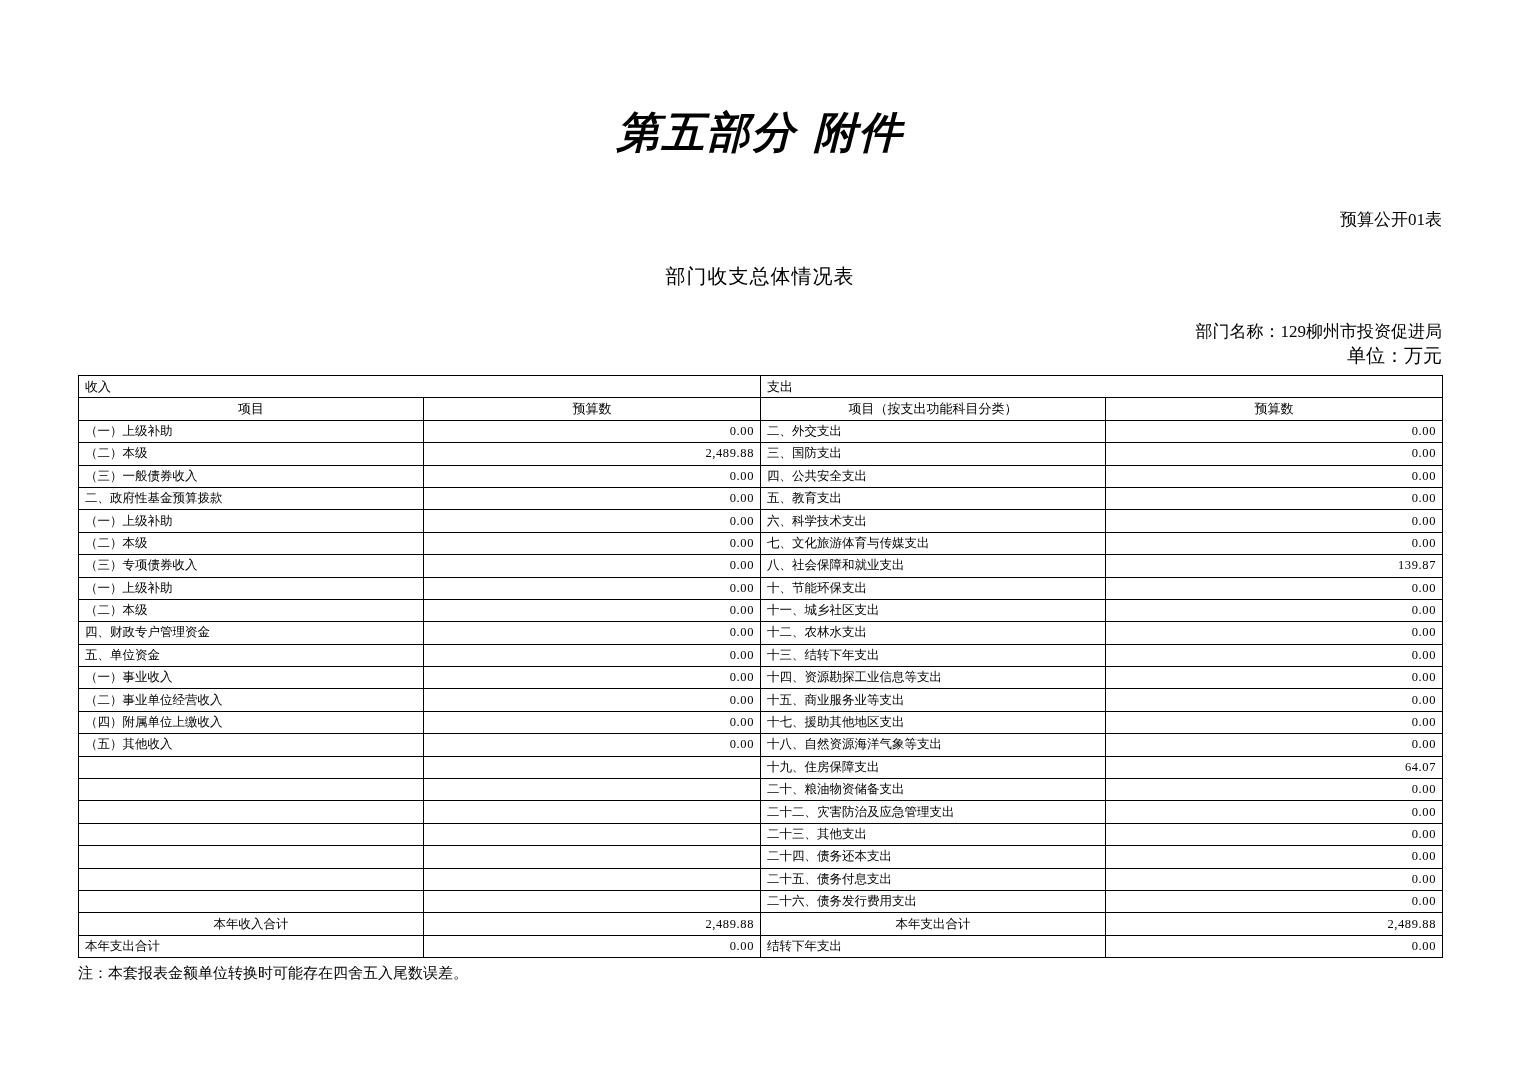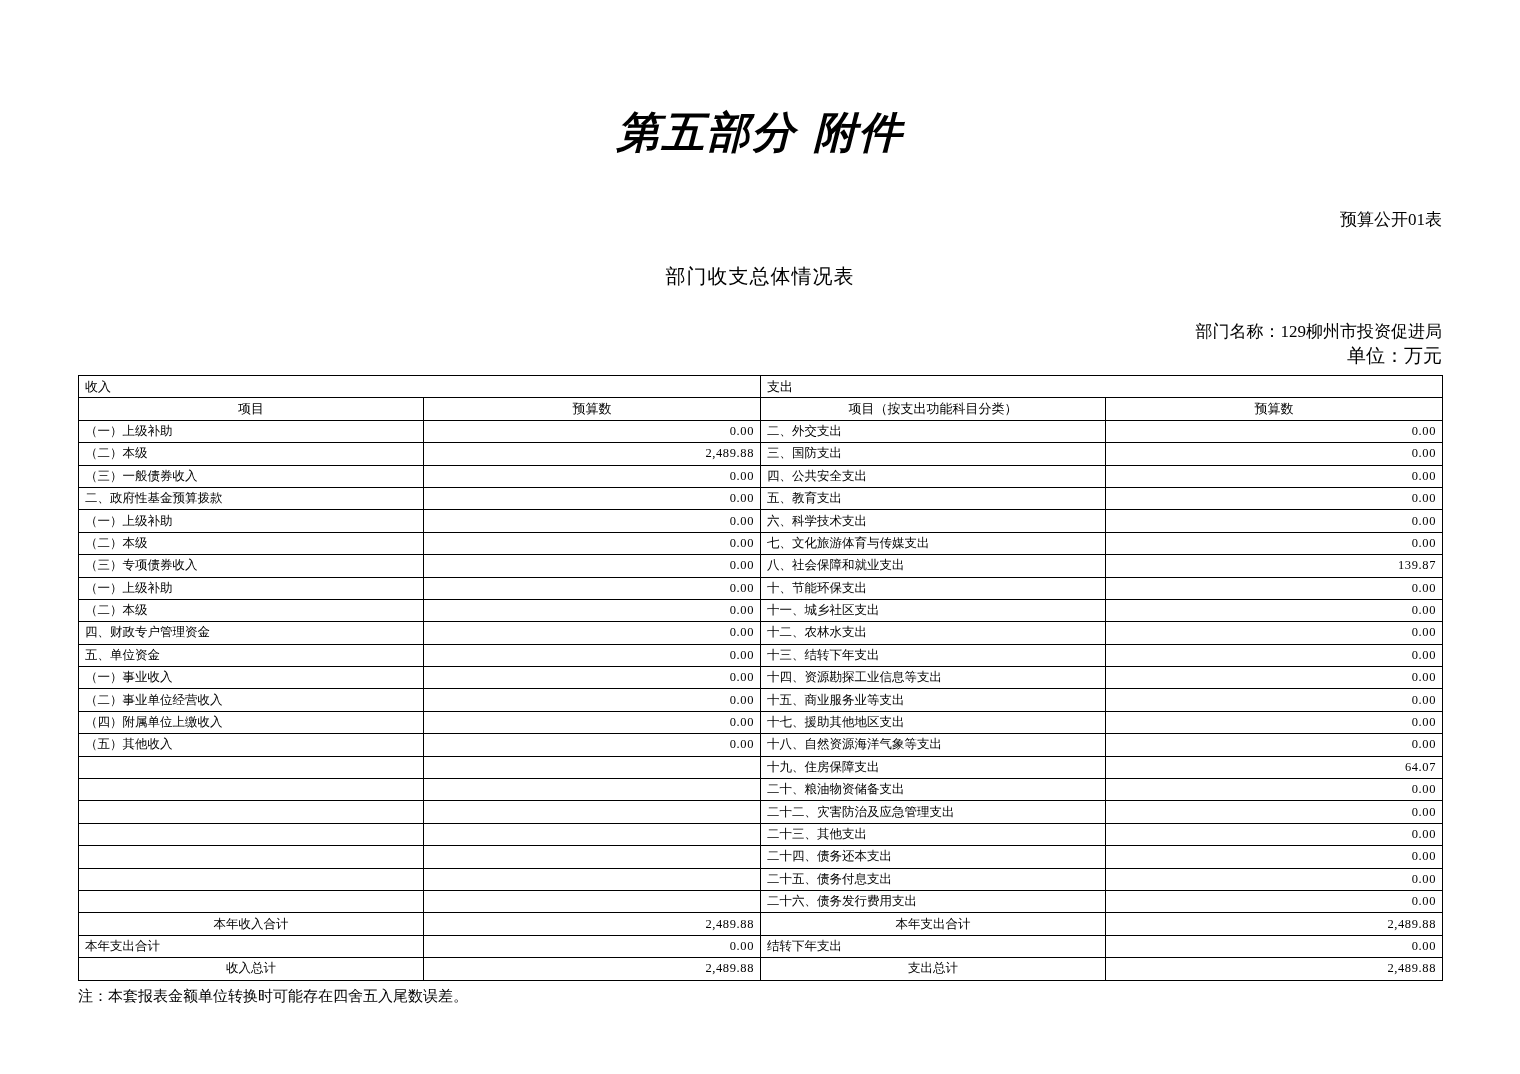--- a/index.html
+++ b/index.html
@@ -279,24 +279,18 @@
           <td class="num-cell">2,489.88</td>
           <td class="center-cell">本年支出合计</td>
           <td class="num-cell">2,489.88</td>
         </tr>
         <tr>
           <td class="item-cell">本年支出合计</td>
           <td class="num-cell">0.00</td>
           <td class="item-cell">结转下年支出</td>
           <td class="num-cell">0.00</td>
         </tr>
-        <tr>
-          <td class="center-cell">收入总计</td>
-          <td class="num-cell">2,489.88</td>
-          <td class="center-cell">支出总计</td>
-          <td class="num-cell">2,489.88</td>
-        </tr>
       </tbody>
   </table>
 
   <div class="note">注：本套报表金额单位转换时可能存在四舍五入尾数误差。</div>
 
 </div>
 
 </body></html>

